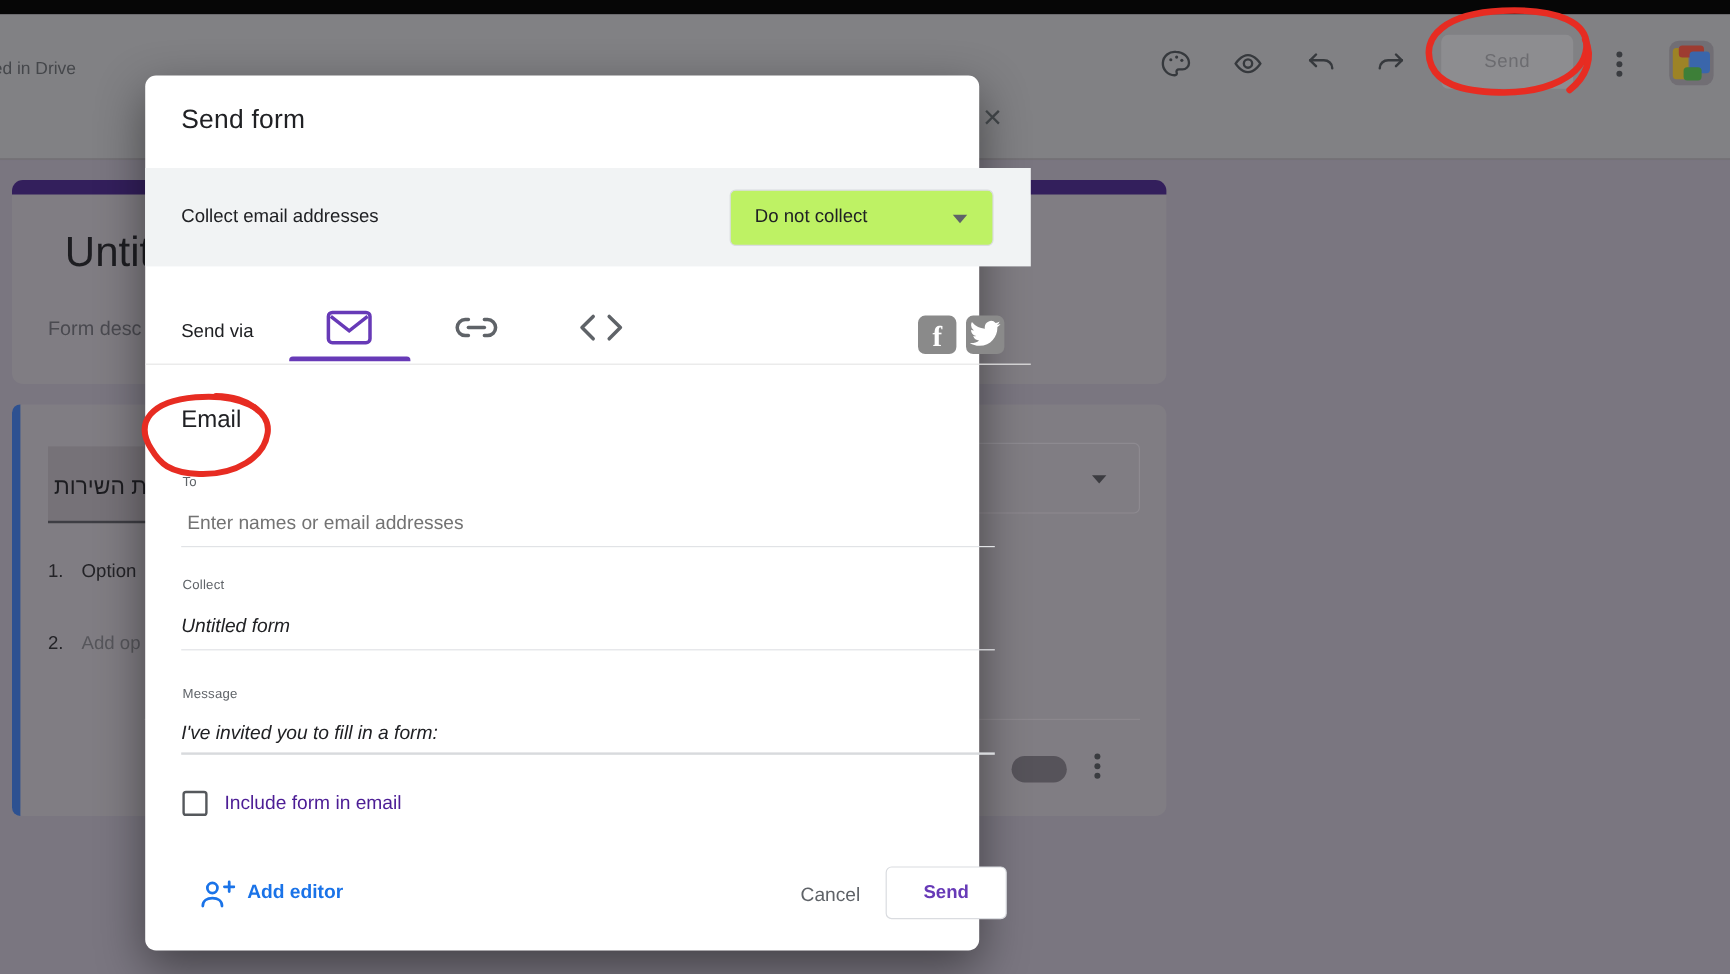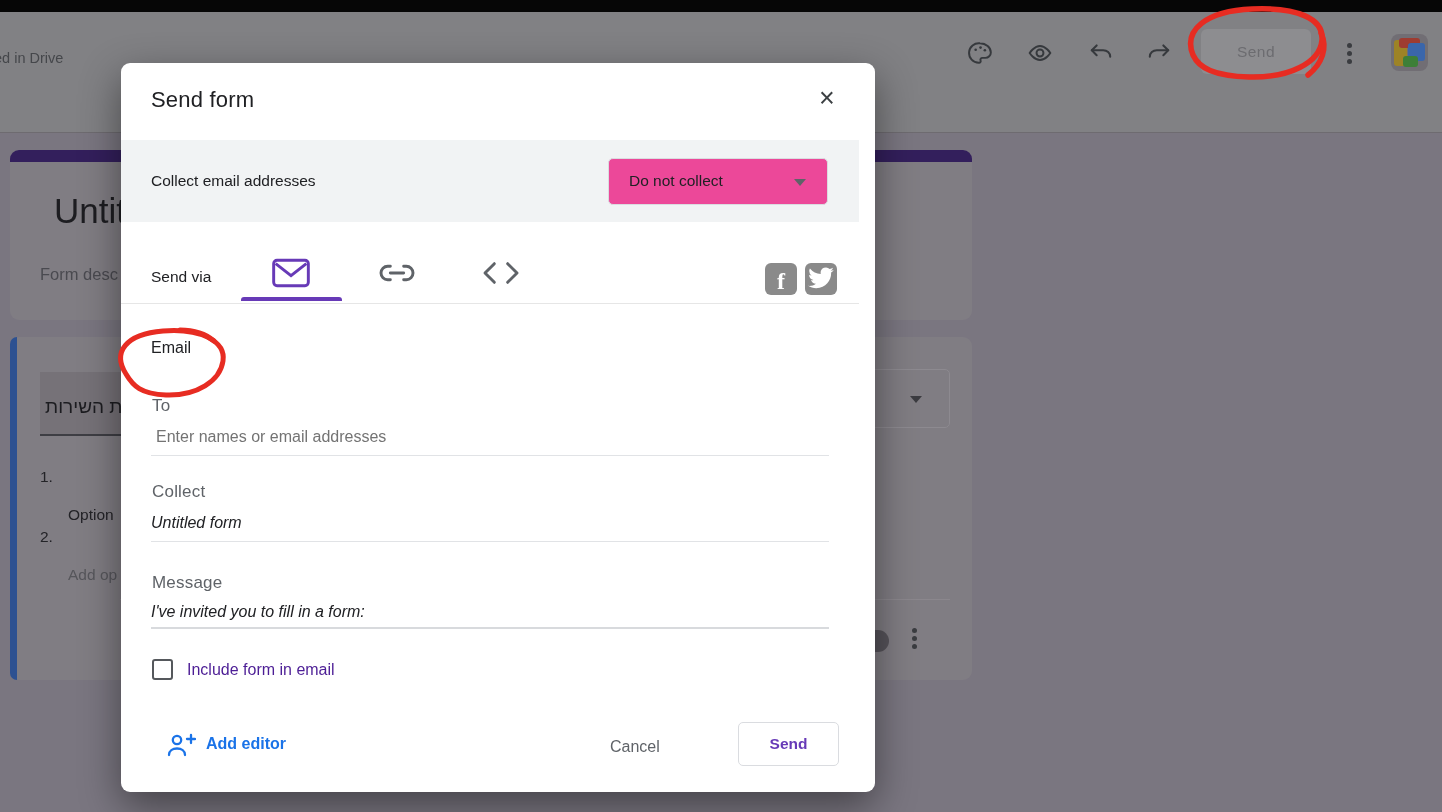--- a/index.html
+++ b/index.html
@@ -32,67 +32,67 @@
   #form-title { left:30px; top:41px; font-size:35px; color:#1d1d21;margin-left:14px; }
   #form-desc { left:30px; top:115px; font-size:16.5px; color:#4a4a50;text-align:center; }
   #question-card { left:10px; top:337px; width:962px; height:343px; background:#807d83; border-radius:9px; }
   #question-card-accent { left:0; top:0; width:7px; height:343px; background:#2d5191; border-radius:9px 0 0 9px; }
   #question-title-box { left:30px; top:35px; width:420px; height:64px; background:#767278; border-bottom:2px solid #3e3e44; }
   #question-title-text { left:5px; top:24px; font-size:19px; color:#1c1c20; direction:rtl; }
   #question-type-dropdown { left:760px; top:32px; width:180px; height:59px; border:1px solid #8d8a90; border-radius:5px; }
   .tri-down { width:0; height:0; border-left:6px solid transparent; border-right:6px solid transparent; border-top:7px solid #3c3c41; }
   #question-type-arrow { left:139px; top:26px; }
   .opt-num { left:30px; font-size:15.5px; color:#232327; }
-  .opt-label { left:58px; font-size:15.5px;margin-top:38px; }
+  .opt-label { left:58px; font-size:15.5px; }
   #opt1-num,#opt1-label { top:131px; }
   #opt2-num,#opt2-label { top:191px; }
   #opt1-label { color:#232327; }
   #opt2-label { color:#56565b; }
   #card-divider { left:110px; top:262px; width:830px; height:1px; background:#8b878d; }
   #required-toggle { left:833px; top:293px; width:46px; height:22px; border-radius:11px; background:#56535a; }
   #card-more { left:895px; top:288px; width:18px; height:26px; }
 
   
-  #dialog { left:121px; top:63px; width:754px; height:729px; background:#ffffff; border-radius:9px; box-shadow:0 14px 40px rgba(0,0,0,.45); }
+  #dialog { left:121px; top:63px; width:695px; height:729px; background:#ffffff; border-radius:9px; box-shadow:0 14px 40px rgba(0,0,0,.45); }
   #dialog-title { left:30px; top:24px; font-size:22px; color:#202124; letter-spacing:.2px; }
   #dialog-close { left:688px; top:18px; width:36px; height:36px; font-size:27px; color:#3c4043; text-align:center; line-height:34px; cursor:default; }
   #collect-band { left:0; top:77px; width:738px; height:82px; background:#f1f3f4; }
   #collect-label { left:30px; top:32px; font-size:15.5px; color:#202124; }
-  #collect-dropdown { left:487px; top:18px; width:220px; height:47px; background:#ec4899; border:1px solid #dadce0; border-radius:5px; }
+  #collect-dropdown { left:487px; top:18px; width:220px; height:47px; background:#bef264; border:1px solid #dadce0; border-radius:5px; }
   #collect-dropdown-value { left:20px; top:13px; font-size:15.5px; color:#202124; }
   #collect-dropdown-arrow { left:185px; top:20px; border-top-color:#5f6368; }
   #sendvia-label { left:30px; top:205px; font-size:15.5px; color:#202124; }
   .tab { top:194px; width:40px; height:34px; }
   #tab-email { left:150px; }
   #tab-link { left:256px; }
   #tab-embed { left:360px; }
   #tab-underline { left:120px; top:234px; width:101px; height:4px; background:#673ab7; border-radius:3px 3px 0 0; }
   #sendvia-divider { left:0; top:240px; width:738px; height:1px; background:#e6e6e6; }
   .social { top:200px; width:32px; height:32px; background:#8a8a8a; border-radius:6px; color:#fff; text-align:center; }
   #facebook-icon { left:644px; font-size:24px; font-weight:bold; line-height:36px; font-family:"Liberation Serif",serif; }
   #twitter-icon { left:684px; }
-  #email-heading { left:30px; top:276px; font-size:16px; color:#202124; }
-  .field-label { left:31px; font-size:17px; color:#5f6368; letter-spacing:.2px; }
+  #email-heading { left:30px; top:276px; font-size:20px; color:#202124; }
+  .field-label { left:31px; font-size:11px; color:#5f6368; letter-spacing:.2px; }
   .field-value { left:30px; font-size:16px; color:#202124;font-style:italic; }
   .field-underline { left:30px; width:678px; height:1px; background:#e1e3e6; }
   #to-label { top:333px; }
   #to-placeholder { left:35px; top:365px; font-size:16px; color:#737373; }
   #to-underline { top:392px; }
   #subject-label { top:419px; }
   #subject-value { top:451px; }
   #subject-underline { top:478px; }
   #message-label { top:510px; }
   #message-value { top:540px;text-align:right; }
   #message-underline { top:564px; height:2px; background:#d8dadd; }
   #include-checkbox { left:31px; top:596px; width:21px; height:21px; border:2px solid #55585c; border-radius:3px; }
   #include-label { left:66px; top:598px; font-size:16px; color:#4c1d95; }
   #add-editor-button { left:45px; top:668px; height:30px; color:#1a73e8; }
   #add-editor-icon { position:absolute; left:0; top:1px; width:30px; height:26px; }
   #add-editor-label { position:absolute; left:40px; top:4px; font-size:16px; font-weight:bold; color:#1a73e8; white-space:nowrap; }
-  #cancel-button { left:489px; top:666px; width:110px; height:36px; font-size:16px; color:#5f6368; text-align:left; line-height:36px; }
+  #cancel-button { left:516px; top:666px; width:110px; height:36px; font-size:16px; color:#5f6368; text-align:center; line-height:36px; }
   #dialog-send-button { left:617px; top:659px; width:101px; height:44px; background:#fff; border:1px solid #dadce0; border-radius:5px; font-size:15.5px; font-weight:bold; color:#673ab7; text-align:center; line-height:42px; }
 
   
   #annotations { left:0; top:0; width:1442px; height:812px; pointer-events:none; }
 </style>
 </head>
 <body>
 
 <div class="abs" id="black-strip"></div>
 

